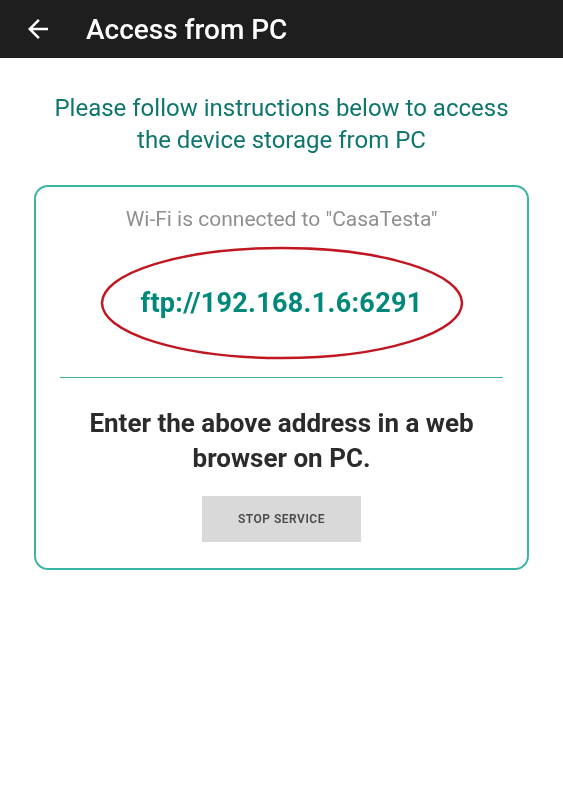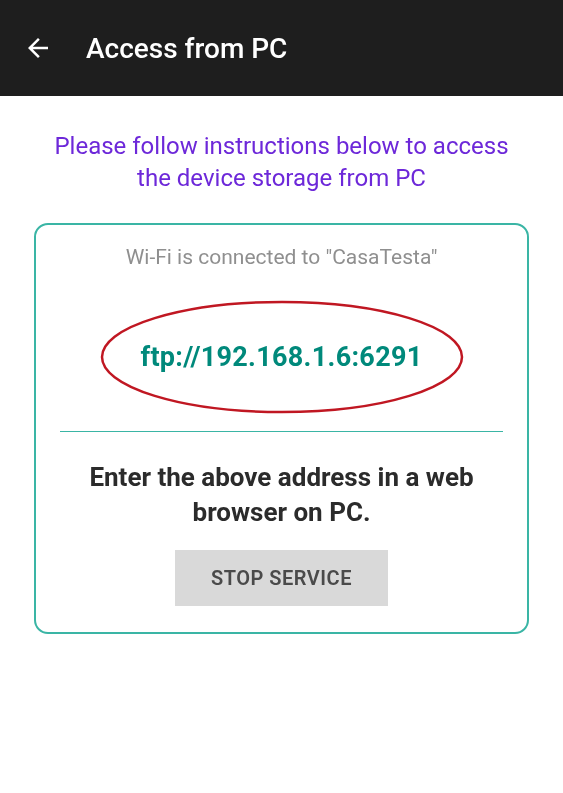--- a/index.html
+++ b/index.html
@@ -9,21 +9,21 @@
     }
     body {
       font-family: Roboto, "Helvetica Neue", Arial, sans-serif;
       width: 563px;
       height: 793px;
       background: #ffffff;
       overflow: hidden;
     }
     .header {
       background: #1e1e1e;
-      height: 96px;
+      height: 58px;
       display: flex;
       align-items: center;
       padding: 0 18px;
     }
     .back-btn {
       width: 40px;
       height: 40px;
       display: flex;
       align-items: center;
       justify-content: center;
@@ -34,41 +34,41 @@
       width: 30px;
       height: 30px;
       fill: #ffffff;
     }
     .header-title {
       color: #ffffff;
       font-size: 28px;
       font-weight: 500;
     }
     .instructions {
-      color: #6d28d9;
+      color: #0f766e;
       font-size: 24px;
       text-align: center;
       padding: 34px 36px 28px 36px;
       line-height: 1.35;
     }
     .card {
       margin: 0 34px;
       border: 2px solid #3ab5a5;
       border-radius: 14px;
       padding: 20px 0 26px 0;
       text-align: center;
     }
     .wifi-status {
       color: #8f8f8f;
       font-size: 21px;
       padding: 0 20px;
     }
     .address-wrap {
       position: relative;
-      margin: 72px auto 58px auto;
+      margin: 56px auto 58px auto;
       display: inline-block;
     }
     .ellipse {
       position: absolute;
       top: 50%;
       left: 50%;
       transform: translate(-50%, -50%);
       pointer-events: none;
     }
     .ftp-address {
@@ -89,21 +89,21 @@
       font-size: 26px;
       font-weight: 700;
       line-height: 1.35;
       padding: 0 36px;
       margin-bottom: 20px;
     }
     .stop-btn {
       background: #d9d9d9;
       border: none;
       color: #4a4a4a;
-      font-size: 20px;
+      font-size: 12px;
       font-weight: 600;
       letter-spacing: 0.5px;
       padding: 16px 36px;
       cursor: pointer;
       font-family: inherit;
     }
   </style>
 </head>
 <body>
 

